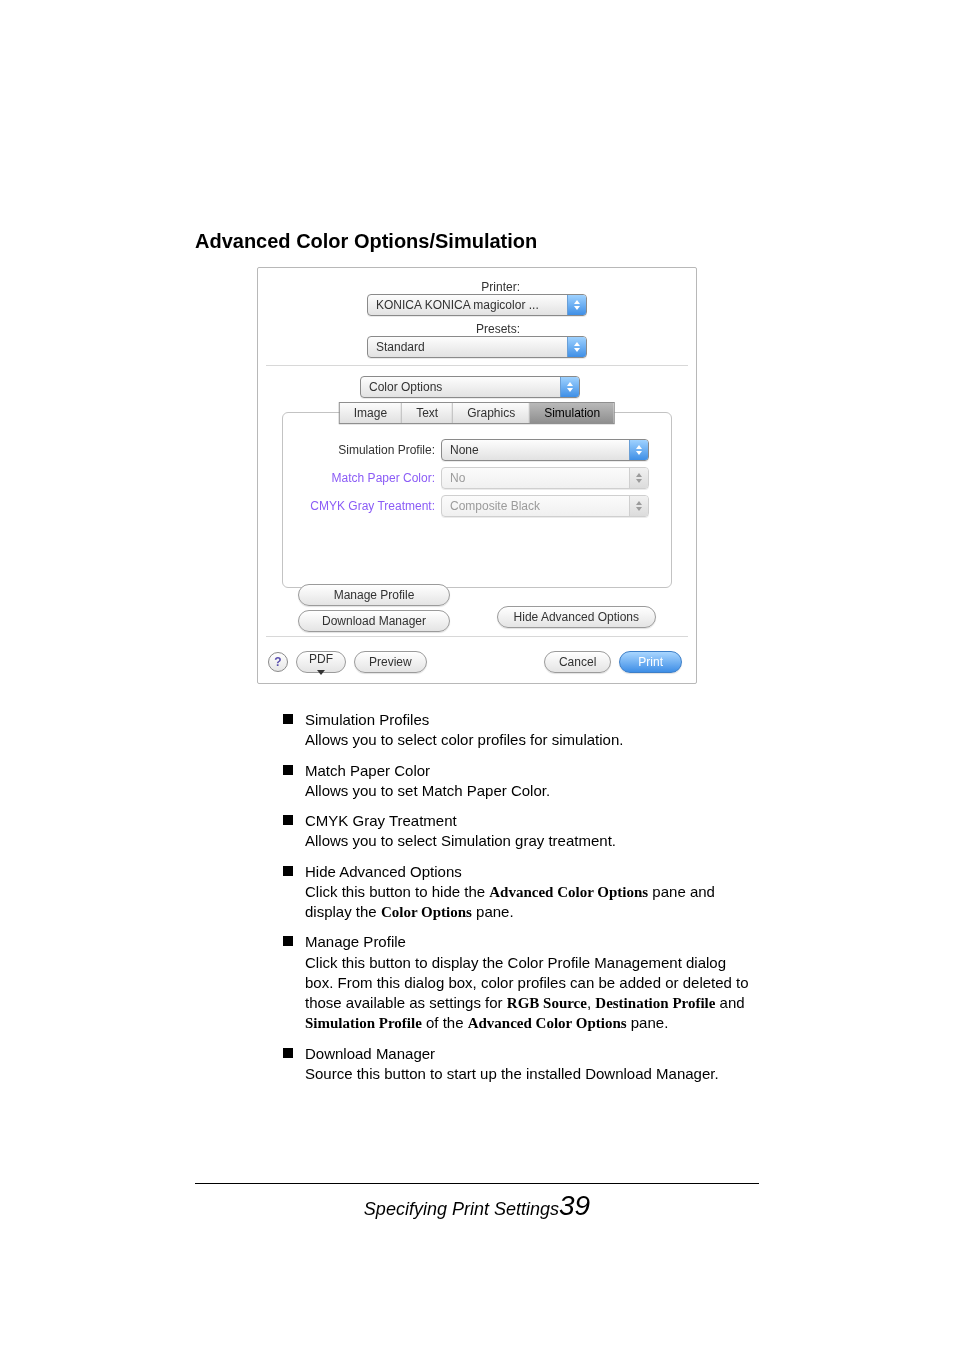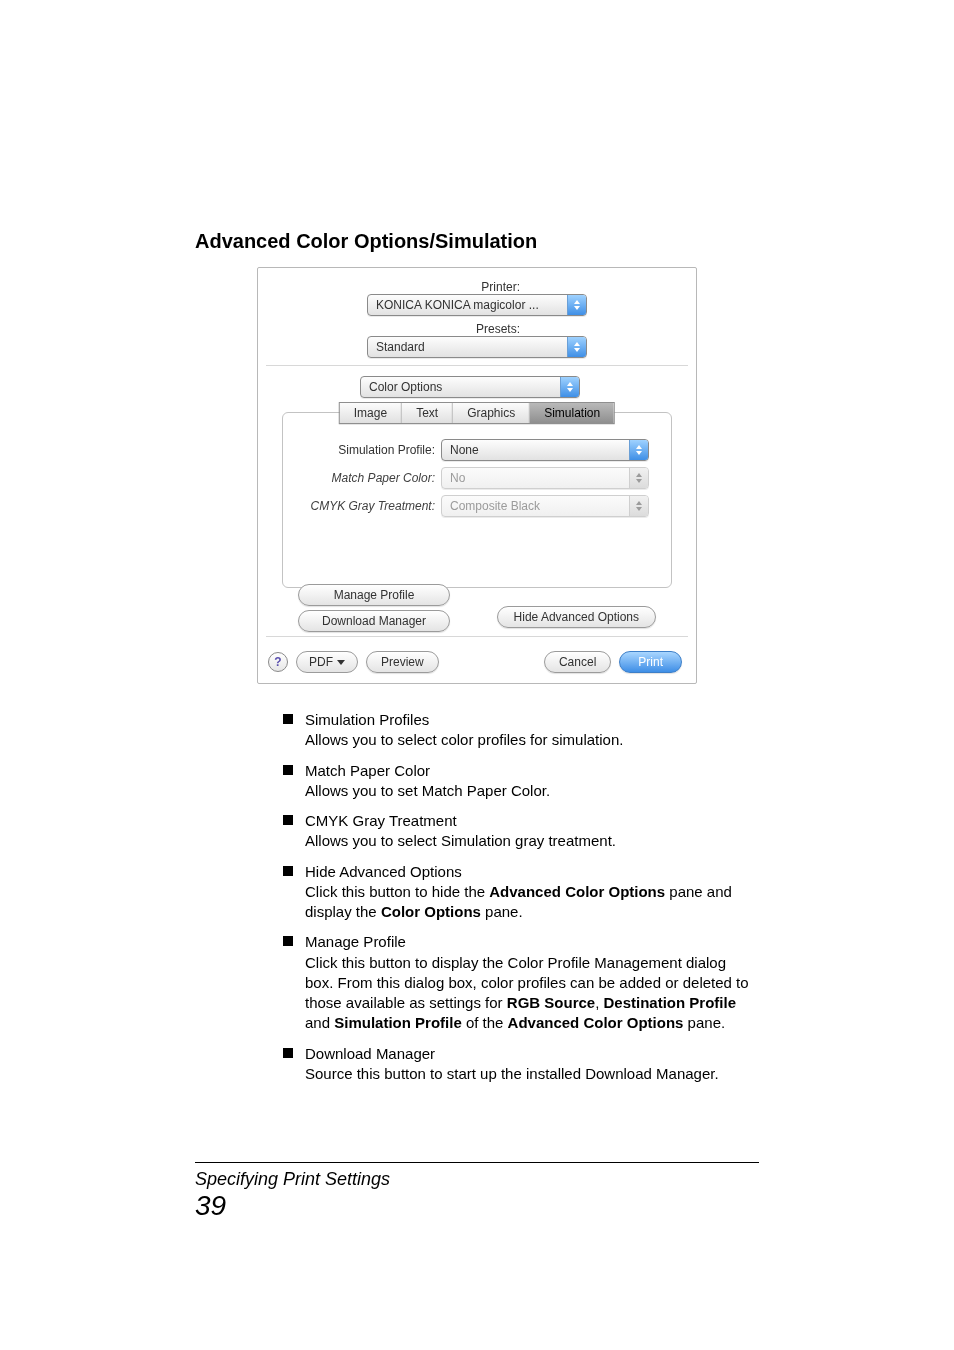--- a/index.html
+++ b/index.html
@@ -141,21 +141,21 @@
     display: flex;
     align-items: center;
     margin: 6px 0;
   }
   .form-row .fl {
     width: 138px;
     text-align: right;
     padding-right: 6px;
     font-size: 12px;
   }
-  .form-row.disabled .fl { color:#404040;font-style:italic; }
+  .form-row.disabled .fl { color:#8b5cf6; }
 
   .aqua-button {
     display: inline-flex;
     align-items: center;
     justify-content: center;
     height: 20px;
     padding: 0 14px;
     border: 1px solid #9b9b9b;
     border-radius: 11px;
     background: linear-gradient(#ffffff, #e4e4e4);
@@ -201,21 +201,21 @@
     background: linear-gradient(#fff,#e6e6e6);
     display:flex;align-items:center;justify-content:center;
     font-weight:bold;font-size:12px;color:#5a4fae;
     margin-right:8px;
   }
   .pdf-btn {
     display:flex;align-items:center;gap:4px;
     height:20px;padding:0 12px;
     border:1px solid #9b9b9b;border-radius:11px;
     background:linear-gradient(#fff,#e4e4e4);
-    font-size:12px; margin-right:8px;
+    font-size:12px; margin-right:8px;flex-direction:column;
   }
   .pdf-btn .tri-d {
     width:0;height:0;border-left:4px solid transparent;border-right:4px solid transparent;border-top:5px solid #333;
   }
   .spacer { flex:1; }
 
   
   .bullet-list {
     font-size: 15px;
     line-height: 1.35;
@@ -235,41 +235,40 @@
     width: 10px;
     height: 10px;
     background: #000;
   }
   .bullet-item .term {
     display: block;
   }
   .bullet-item .desc {
     display: block;
   }
-  .bullet-item .desc b { font-weight: bold; }
+  .bullet-item .desc b { font-weight: bold; font-family: Liberation Serif, serif; }
 
   
   .page-footer {
     position: absolute;
     left: 195px;
     right: 195px;
     bottom: 128px;
   }
   .page-footer .rule {
     height: 1px;
     background: #000;
     margin-bottom: 6px;
   }
   .page-footer .row {
     display: flex;
-    justify-content: flex-start;
+    justify-content: center;
     align-items: baseline;
     font-style: italic;
     font-size: 18px;
-    flex-direction: column;
   }
   .page-footer .num {
     font-style: italic;
     font-size: 28px;
   }
 </style>
 </head>
 <body>
 
 <div class="page">

